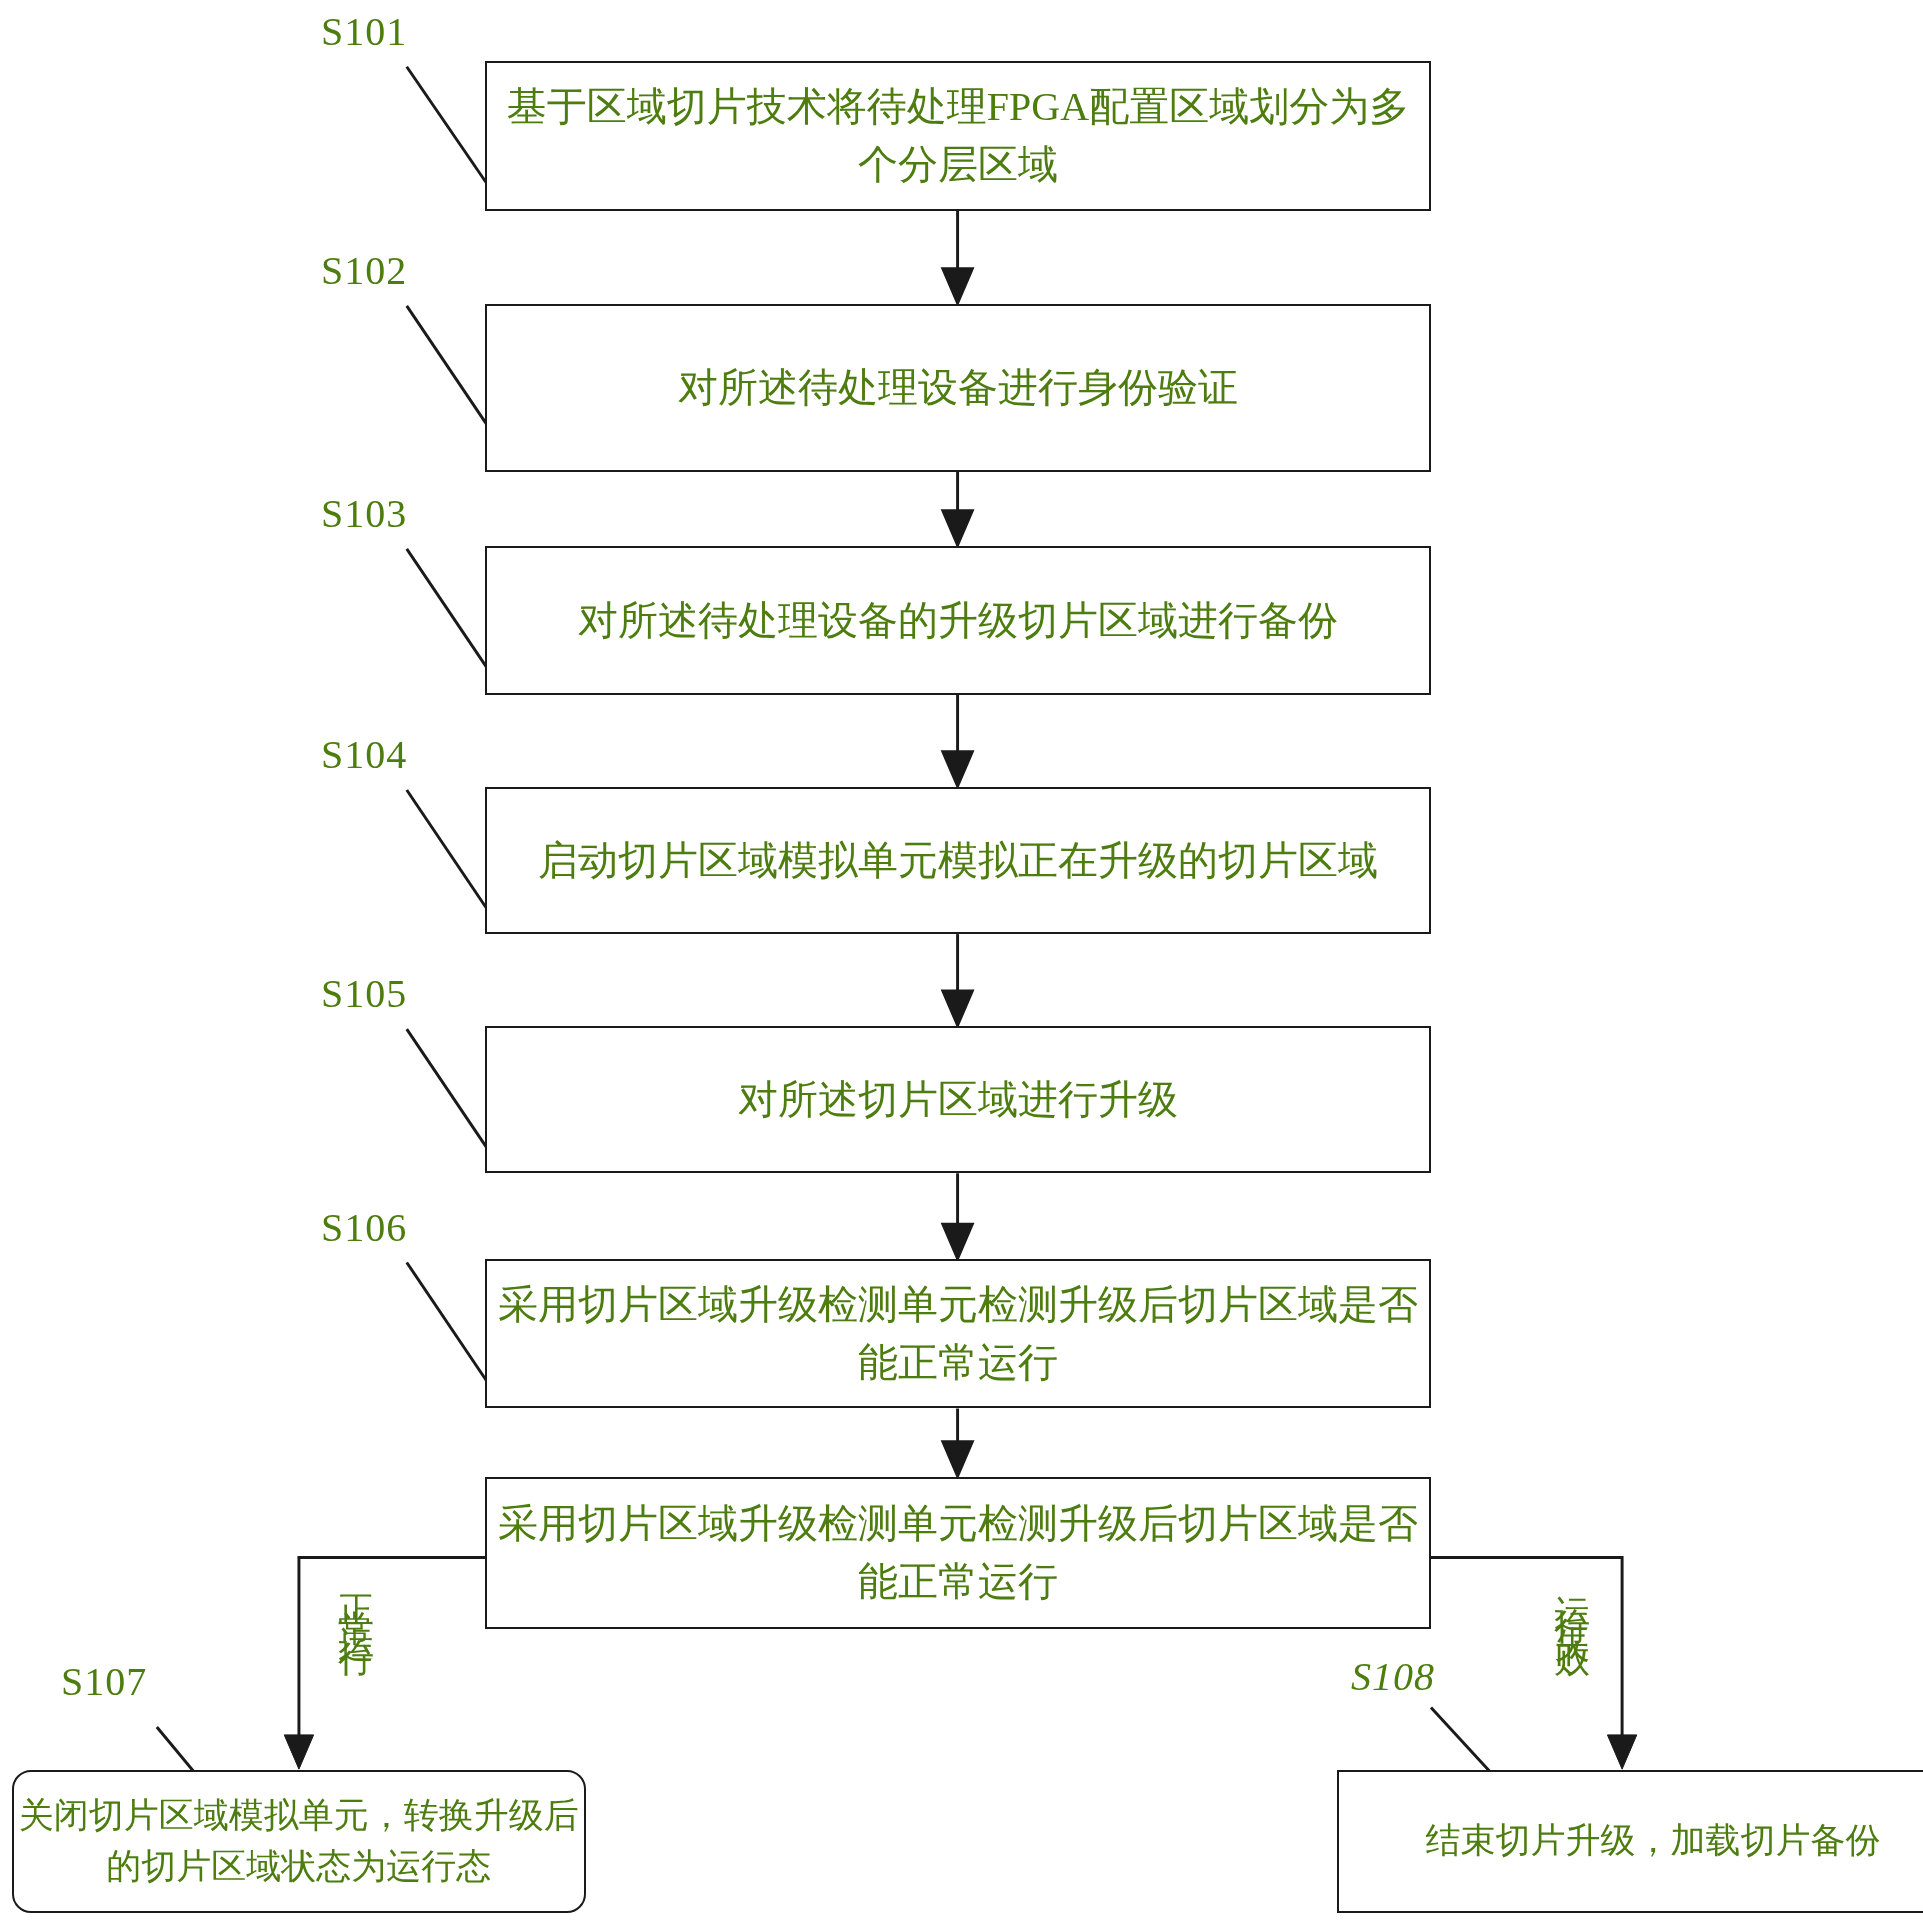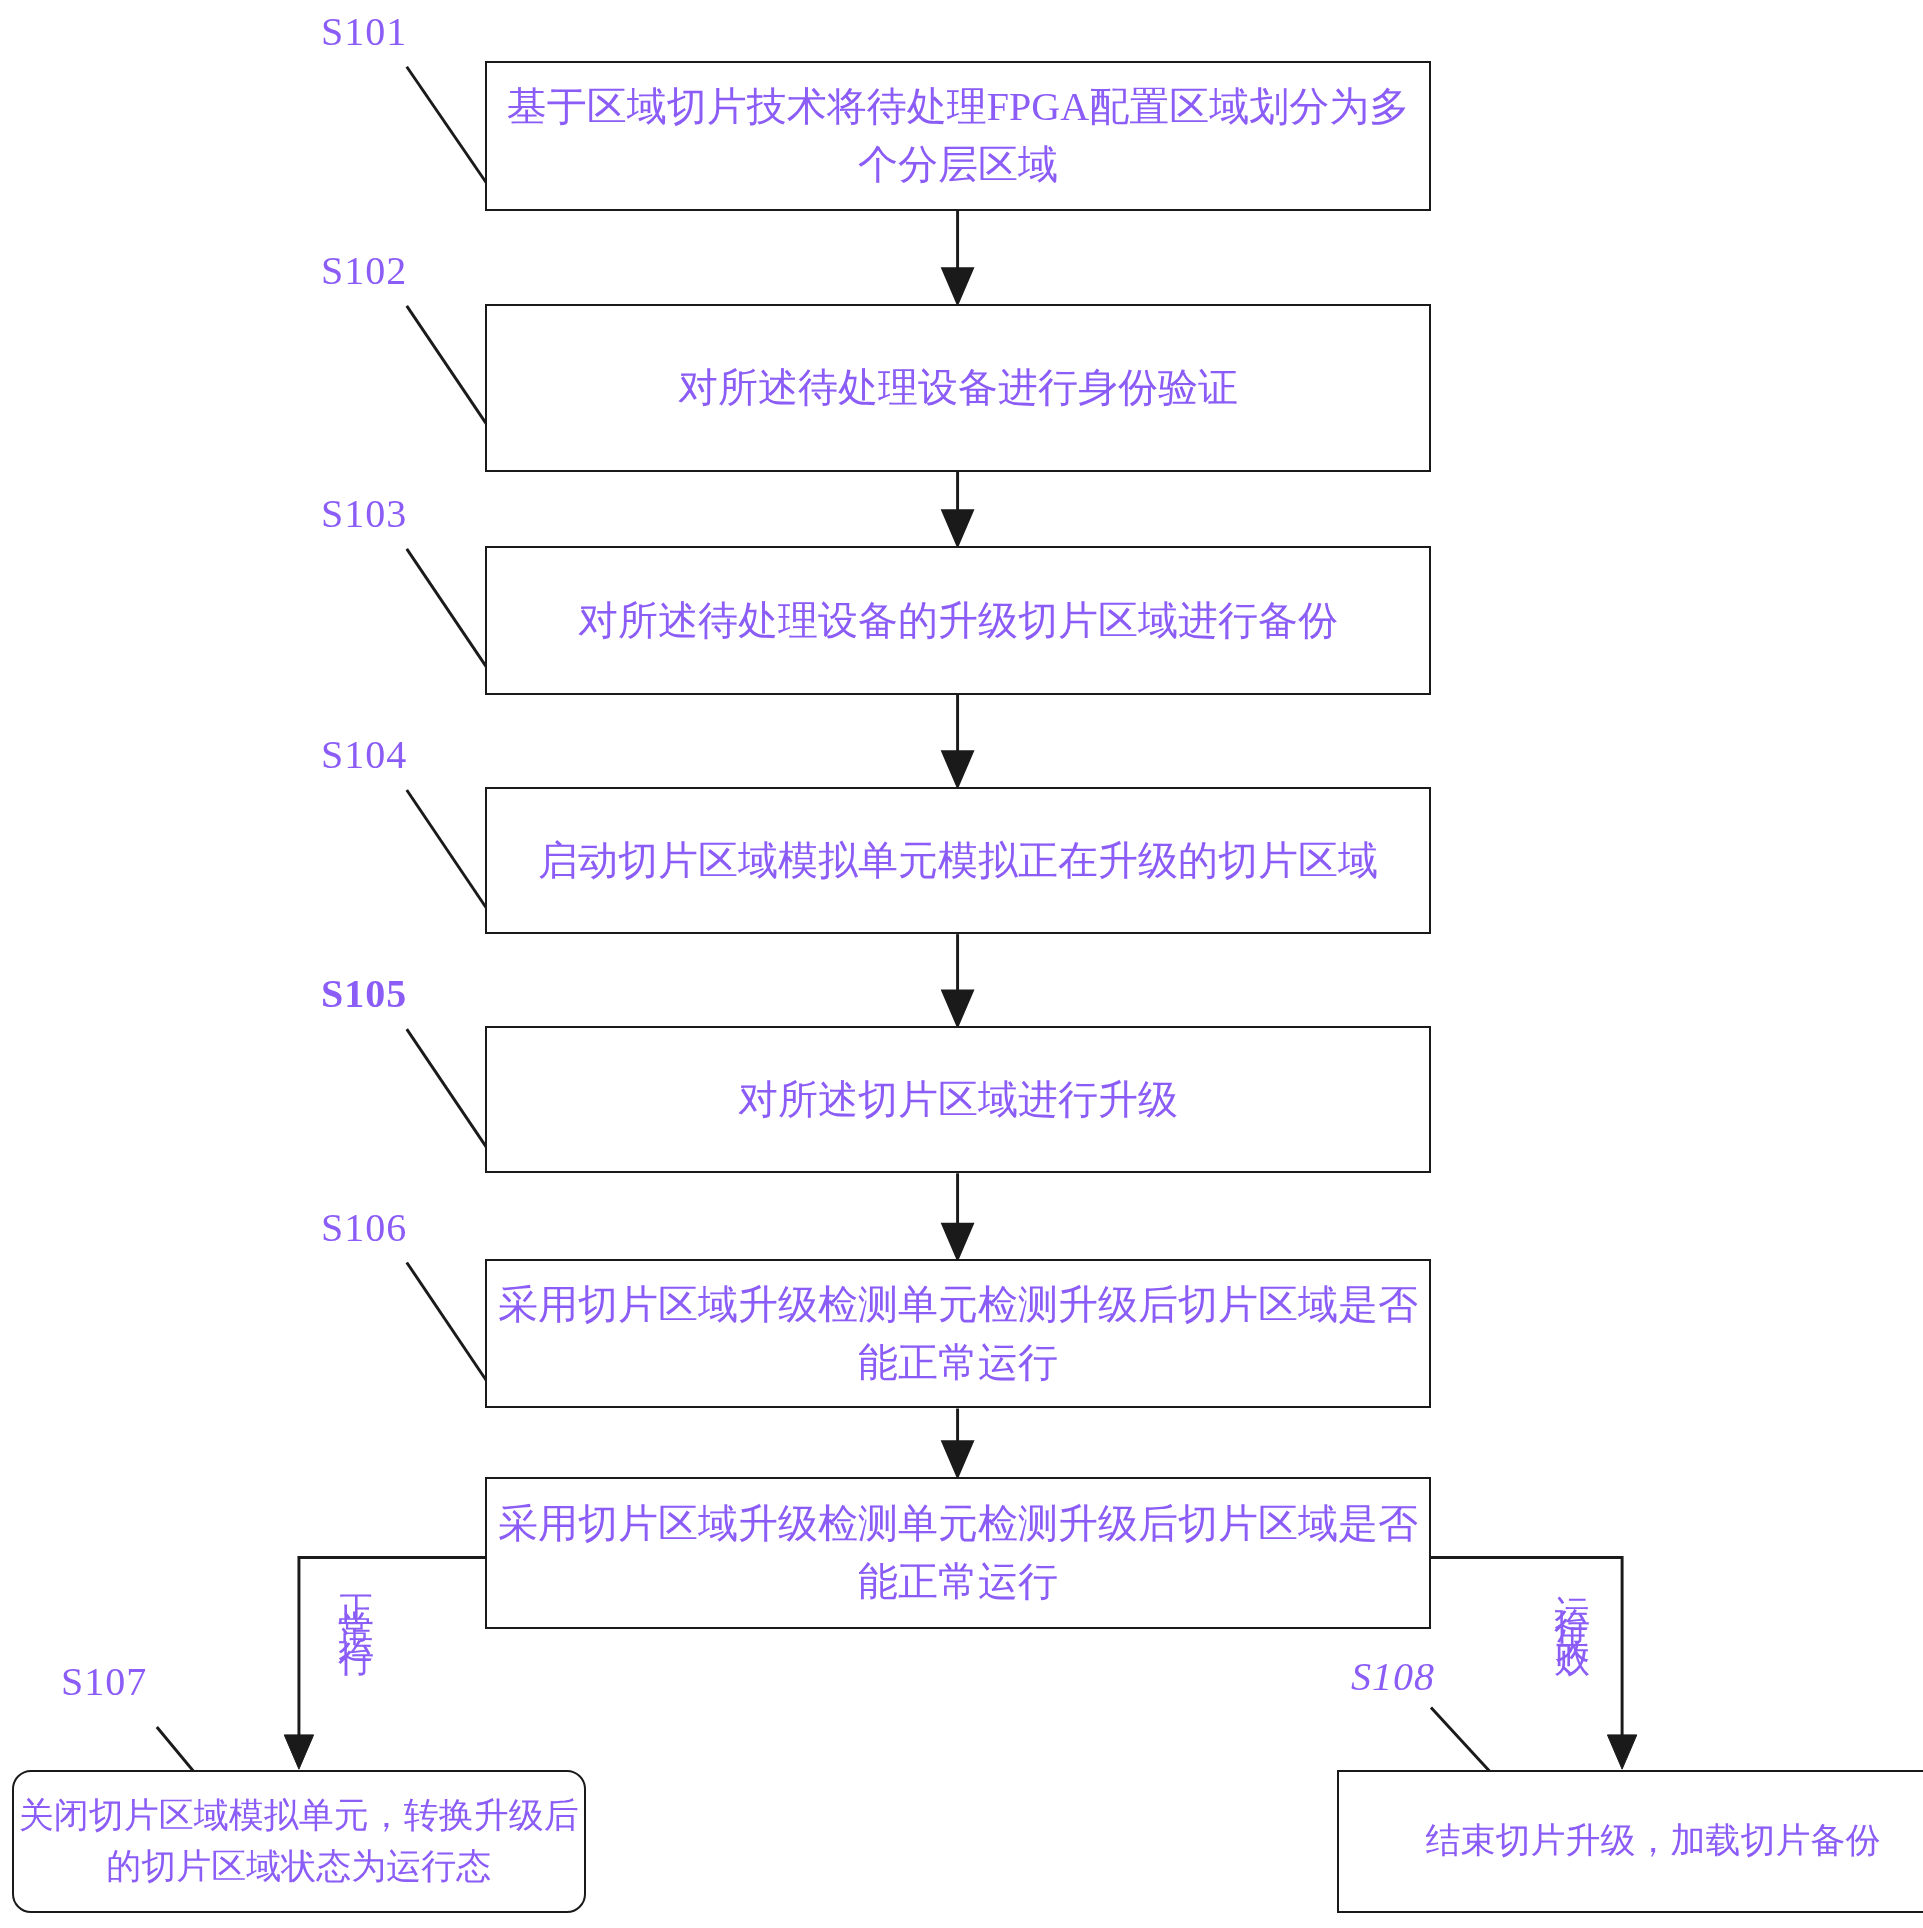--- a/index.html
+++ b/index.html
@@ -1,21 +1,21 @@
 <!DOCTYPE html>
 <html><head>
 <meta charset="utf-8">
 <style>
   html,body{margin:0;padding:0;background:#fff;}
   .canvas{
     position:relative;
     width:1923px;height:1929px;
     background:#ffffff;
     font-family:"Liberation Serif","DejaVu Serif",serif;
-    color:#8b5cf6;
+    color:#4d7c0f;
     overflow:hidden;
   }
   .lines{position:absolute;left:0;top:0;width:1923px;height:1929px;}
   .flow-box{
     position:absolute;
     border:2px solid #1a1a1a;
     background:#ffffff;
     display:flex;align-items:center;justify-content:center;
     text-align:center;
     font-size:40px;
@@ -74,21 +74,21 @@
       <line x1="415" y1="1288" x2="500" y2="1414"></line>
       <line x1="160" y1="1762" x2="243" y2="1862"></line>
       <line x1="1460" y1="1742" x2="1562" y2="1853"></line>
     </g>
   </svg>
 
   <div class="step-label" style="left:321px;top:7.8px;">S101</div>
   <div class="step-label" style="left:321px;top:247px;">S102</div>
   <div class="step-label" style="left:321px;top:490px;">S103</div>
   <div class="step-label" style="left:321px;top:731px;">S104</div>
-  <div class="step-label" style="left:321px;top:970px;font-weight:bold;">S105</div>
+  <div class="step-label" style="left:321px;top:970px;">S105</div>
   <div class="step-label" style="left:321px;top:1204px;">S106</div>
   <div class="step-label" style="left:61px;top:1658px;">S107</div>
   <div class="step-label" style="left:1351px;top:1653px;font-style:italic;">S108</div>
 
   <div class="flow-box" style="left:485px;top:61px;width:946px;height:150px;">
     <span>基于区域切片技术将待处理FPGA配置区域划分为多个分层区域</span>
   </div>
 
   <div class="flow-box" style="left:485px;top:304px;width:946px;height:168px;">
     <span>对所述待处理设备进行身份验证</span>

